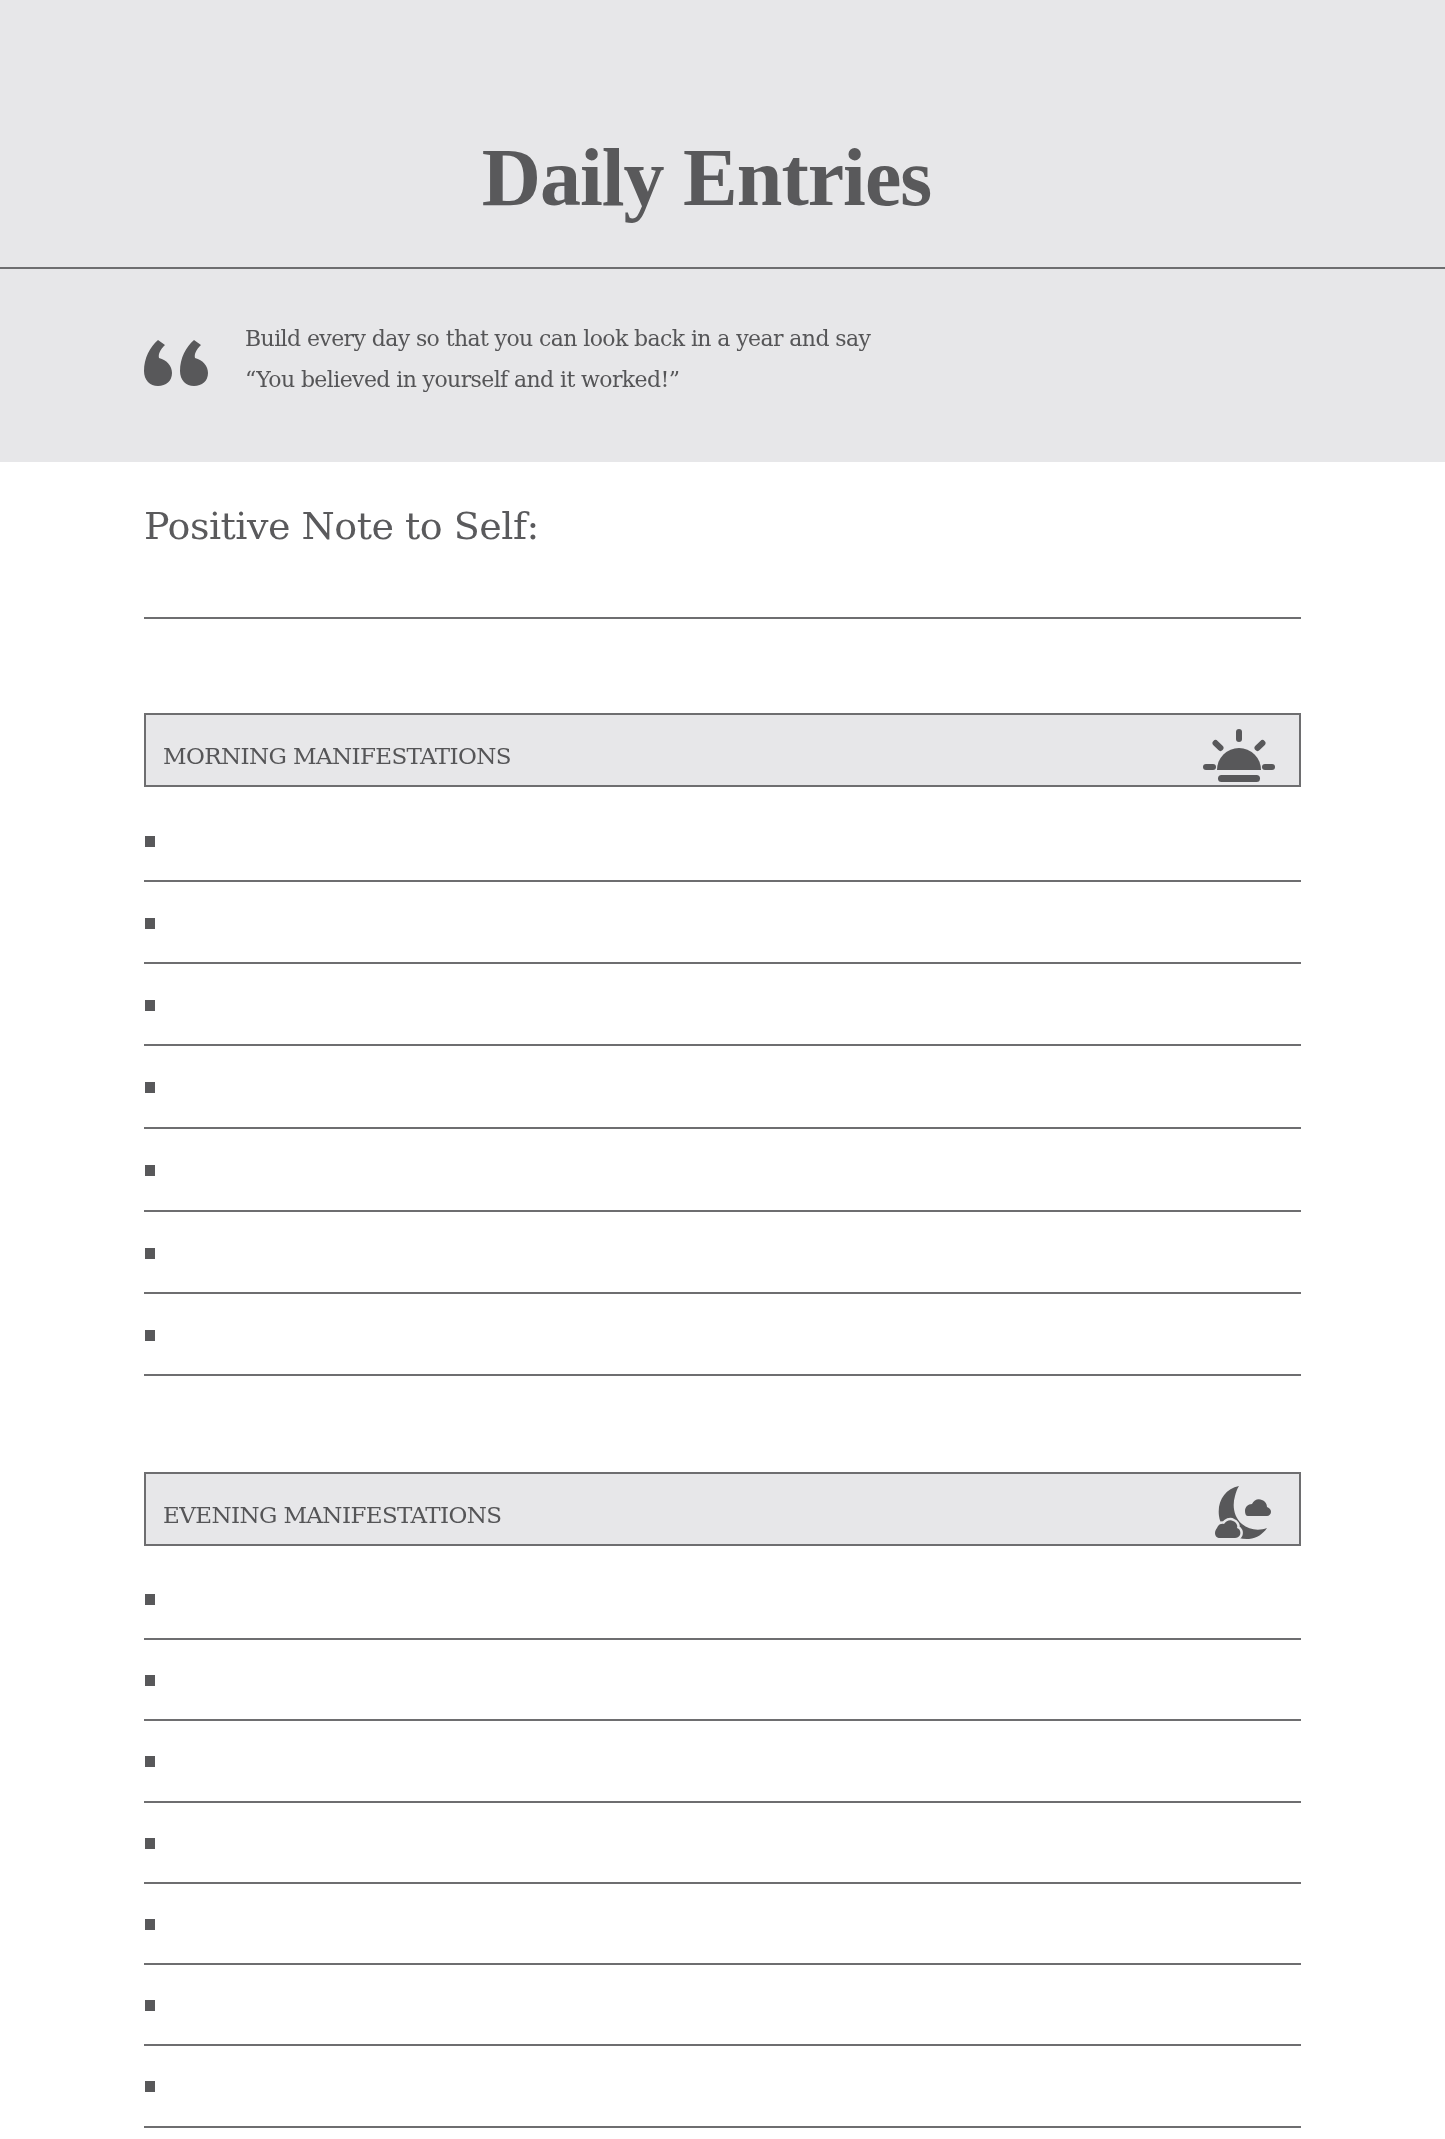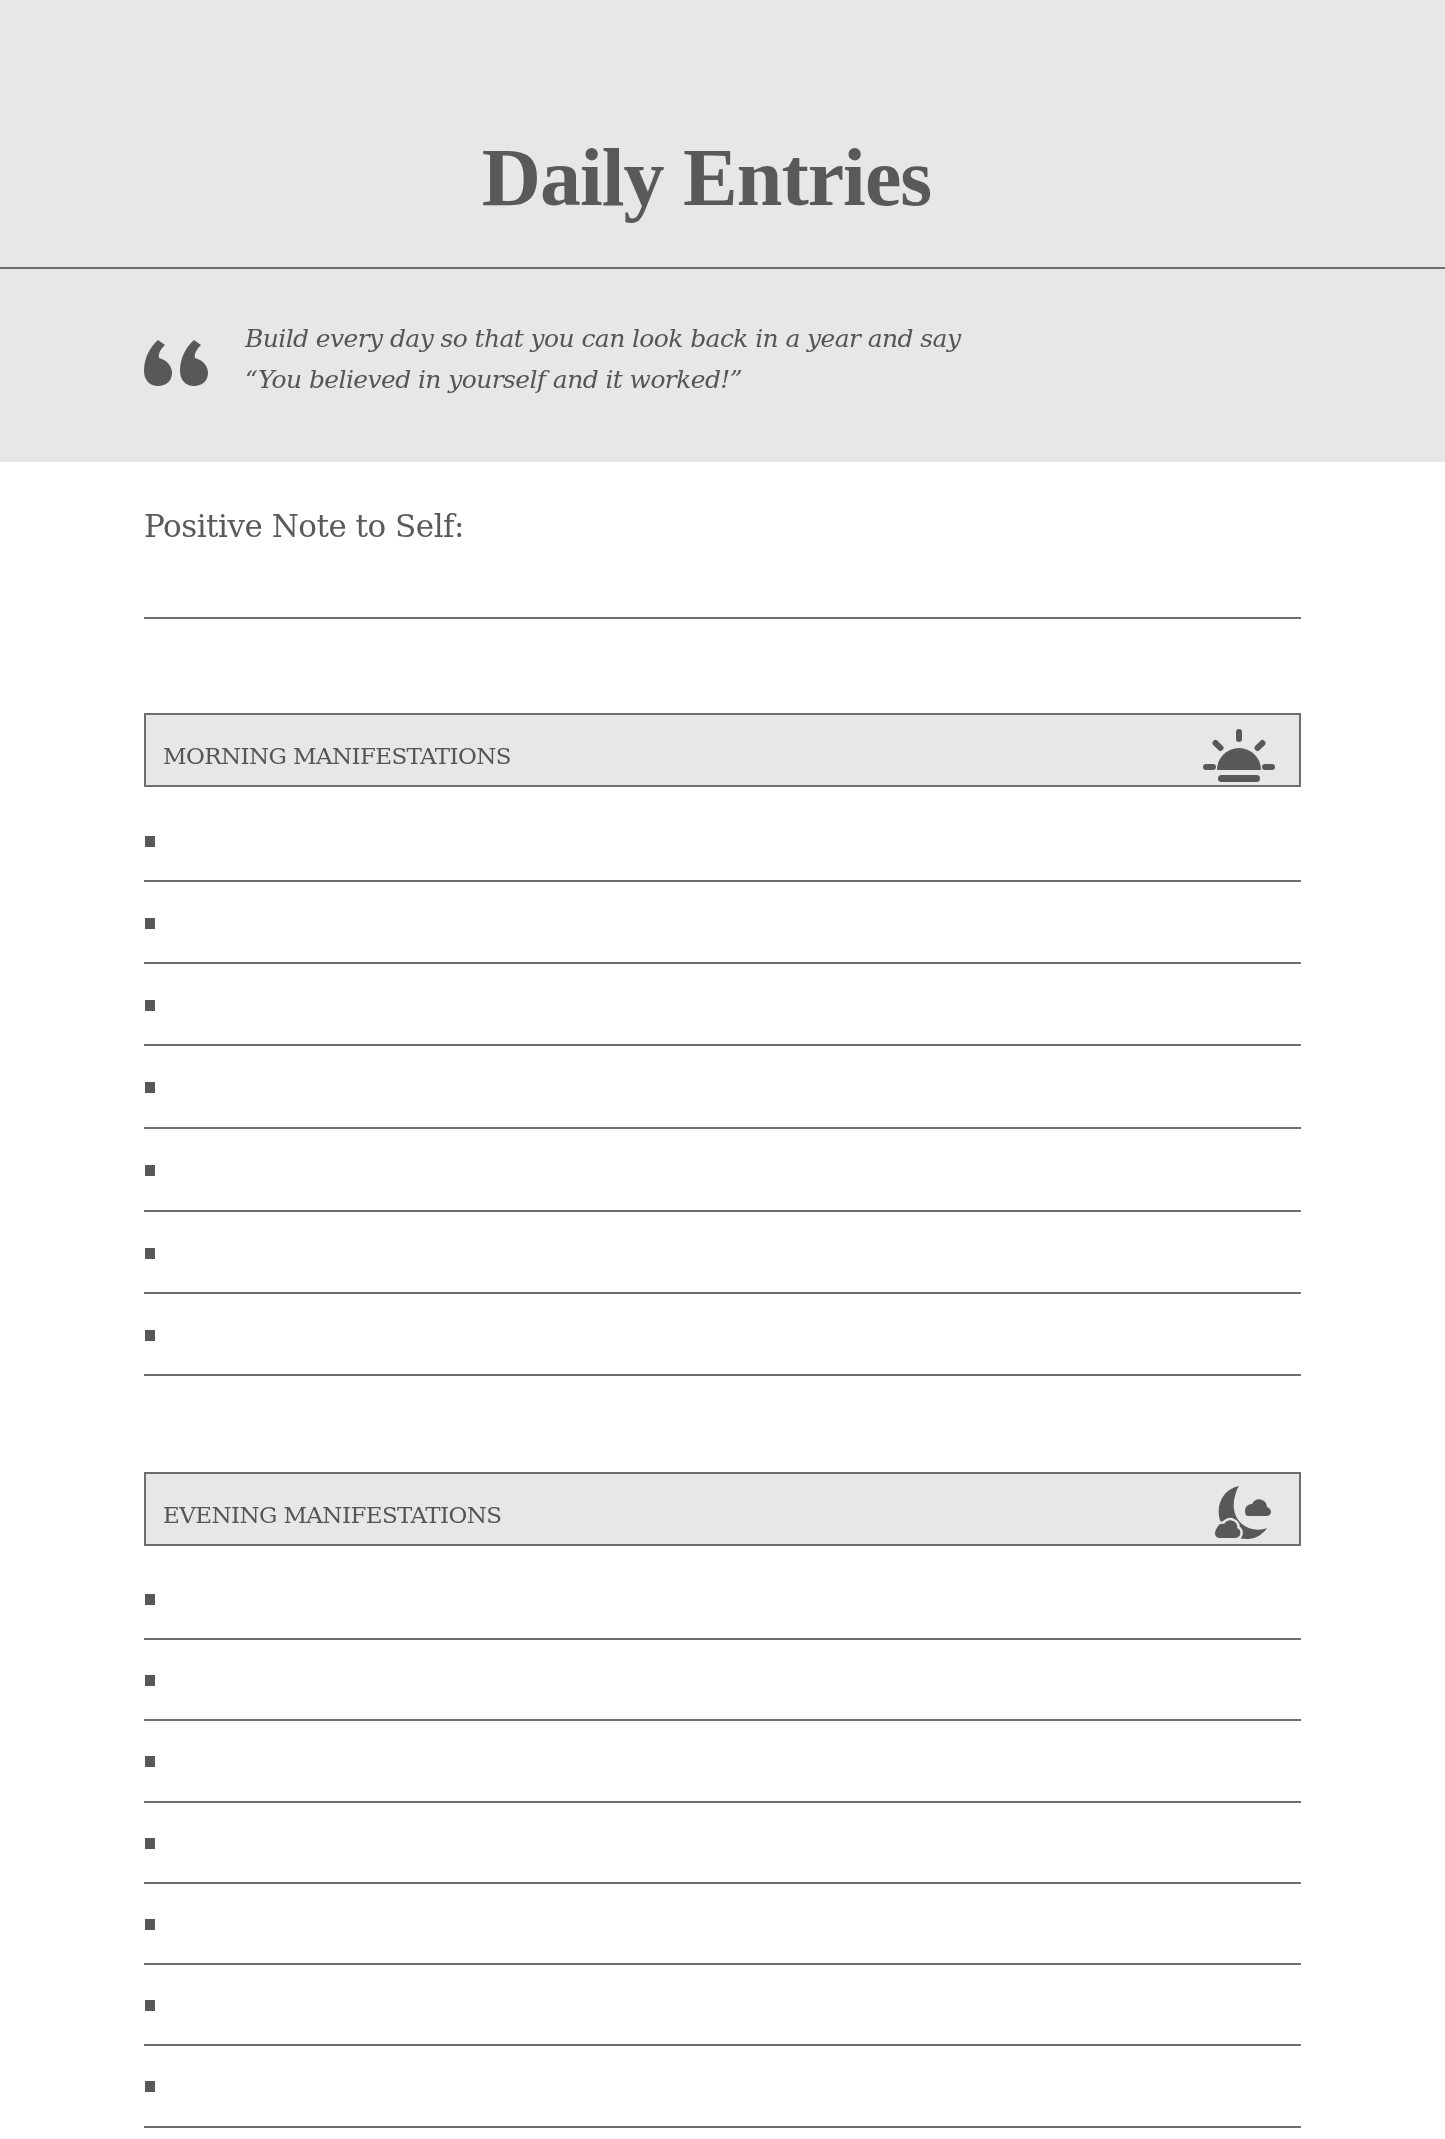--- a/index.html
+++ b/index.html
@@ -20,26 +20,26 @@
   }
   .title-divider {
     position: absolute; left: 0; top: 267px; width: 1445px; height: 2px; background: #6e6e70;
   }
   .quote-band {
     position: absolute; left: 0; top: 269px; width: 1445px; height: 193px; background: #e7e7e9;
   }
   .quote-icon { position: absolute; left: 144px; top: 340px; width: 64px; height: 46px; }
   .quote-text {
     position: absolute; left: 245px; top: 318px; width: 1000px;
-    font-family: "DejaVu Serif", serif; font-style: italic;
-    font-size: 25px; line-height: 41px; color: #555557; letter-spacing: -0.6px;
+    font-family: "DejaVu Serif", serif; 
+    font-size: 22px; line-height: 41px; color: #555557; letter-spacing: -0.6px;
   }
   .note-label {
     position: absolute; left: 144px; top: 504px;
-    font-family: "DejaVu Serif", serif; font-size: 31px; line-height: 44px; color: #5a5a5c;
+    font-family: "DejaVu Serif", serif; font-size: 38px; line-height: 44px; color: #5a5a5c;
     letter-spacing: -0.5px;
   }
   .note-line {
     position: absolute; left: 144px; top: 617px; width: 1157px; height: 2px; background: #6e6e70;
   }
   .section-header {
     position: absolute; left: 144px; width: 1157px; height: 74px;
     box-sizing: border-box; border: 2px solid #6e6e70; background: #e7e7e9;
   }
   .section-header .label {

